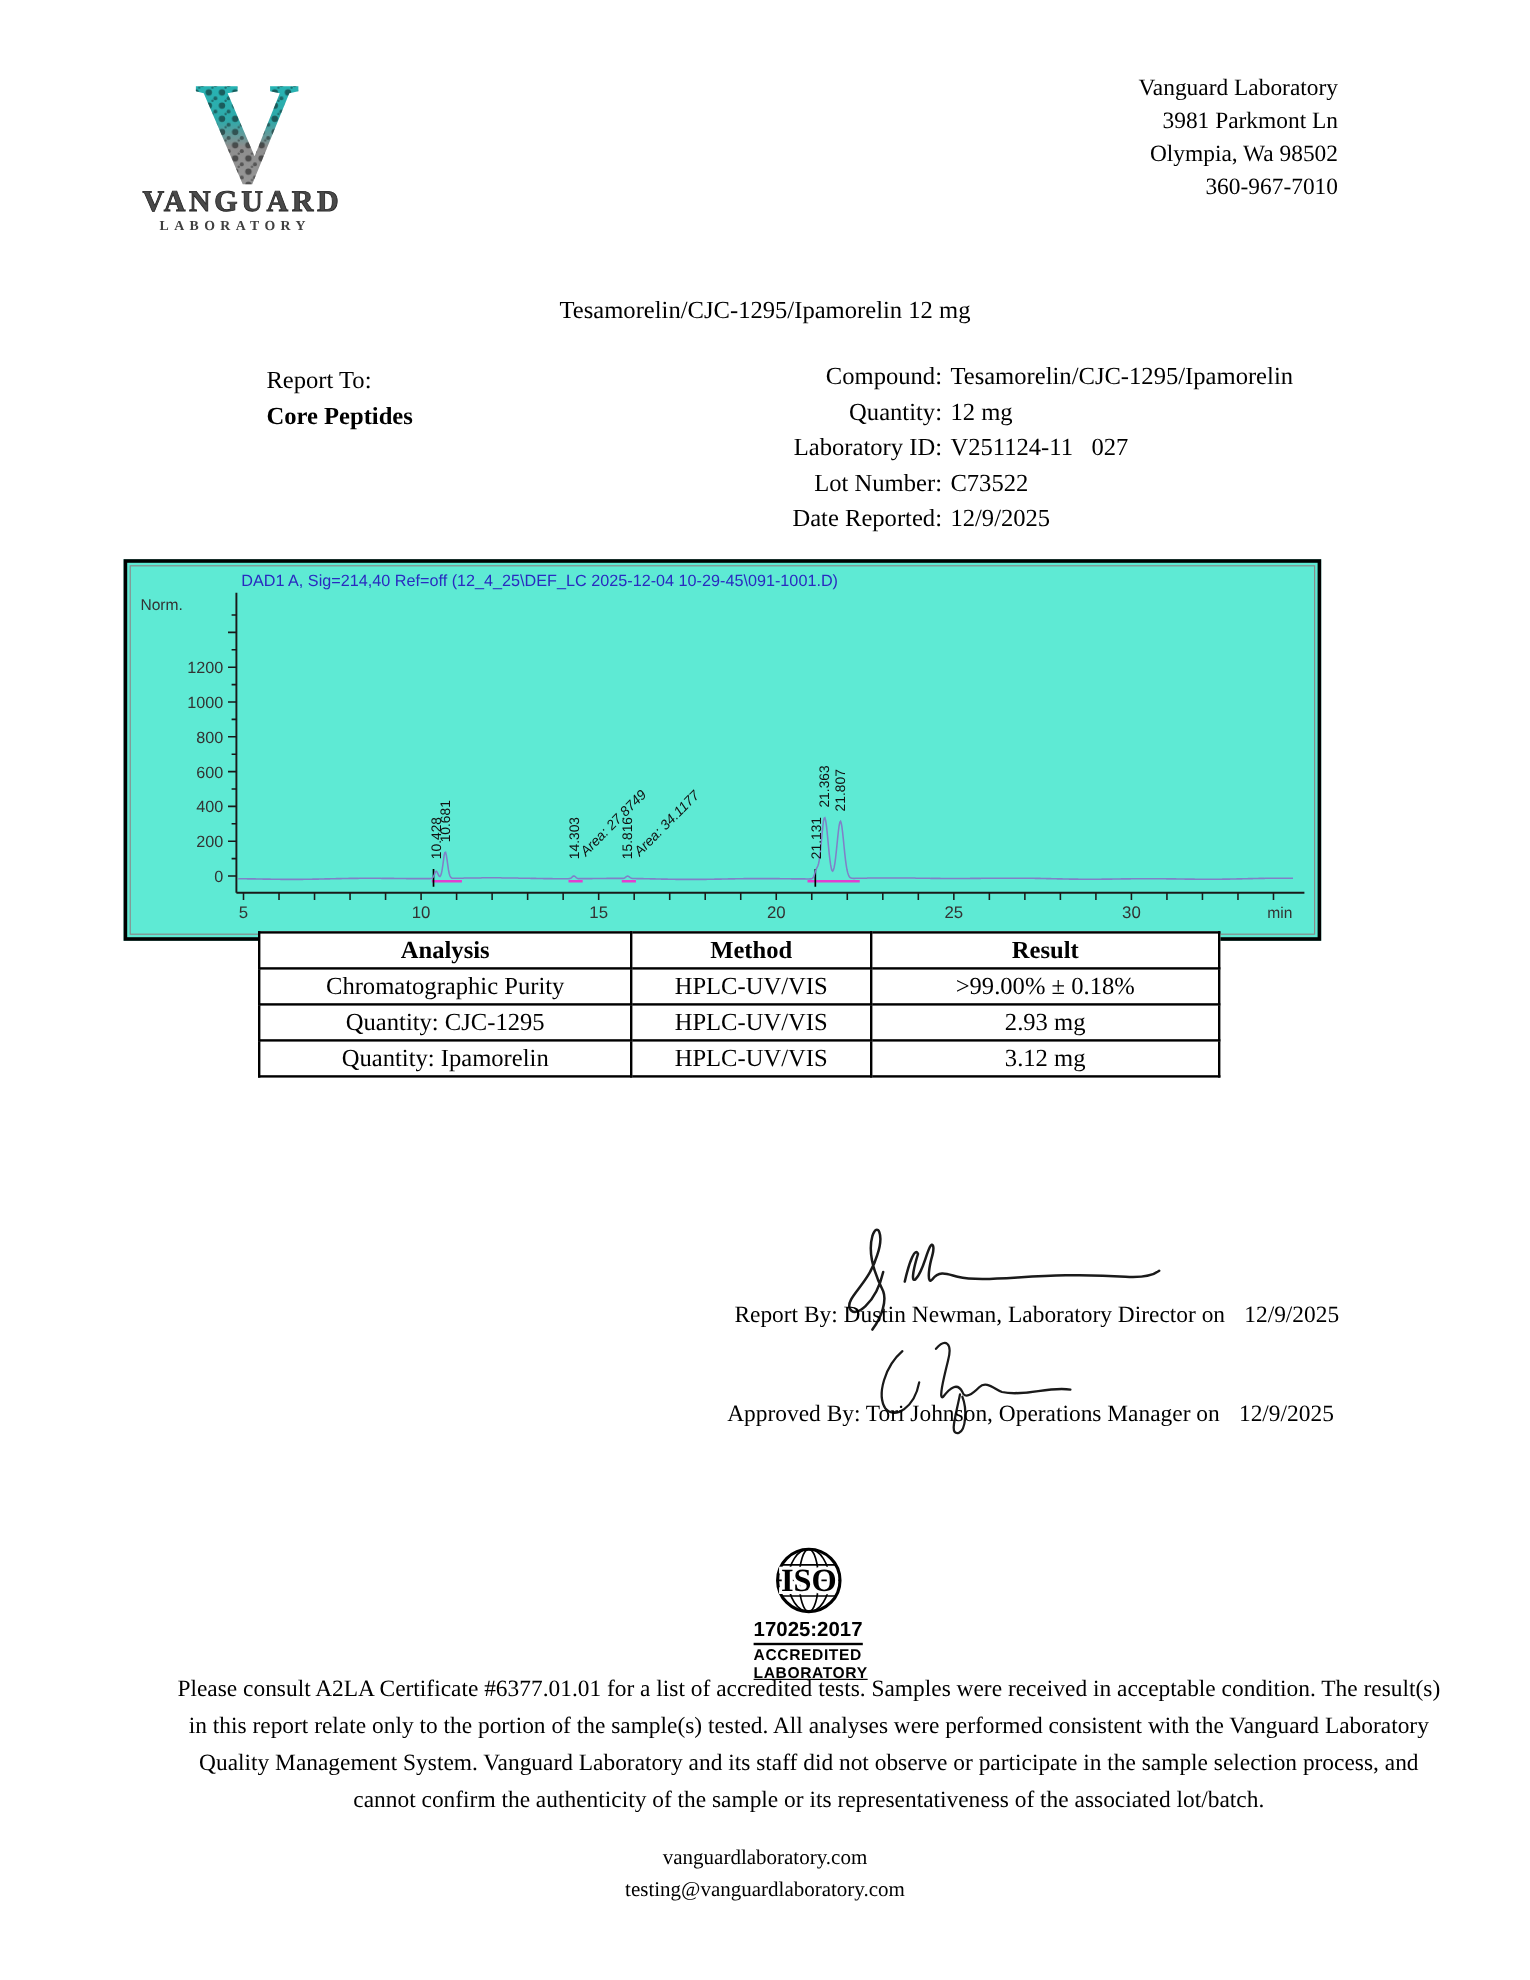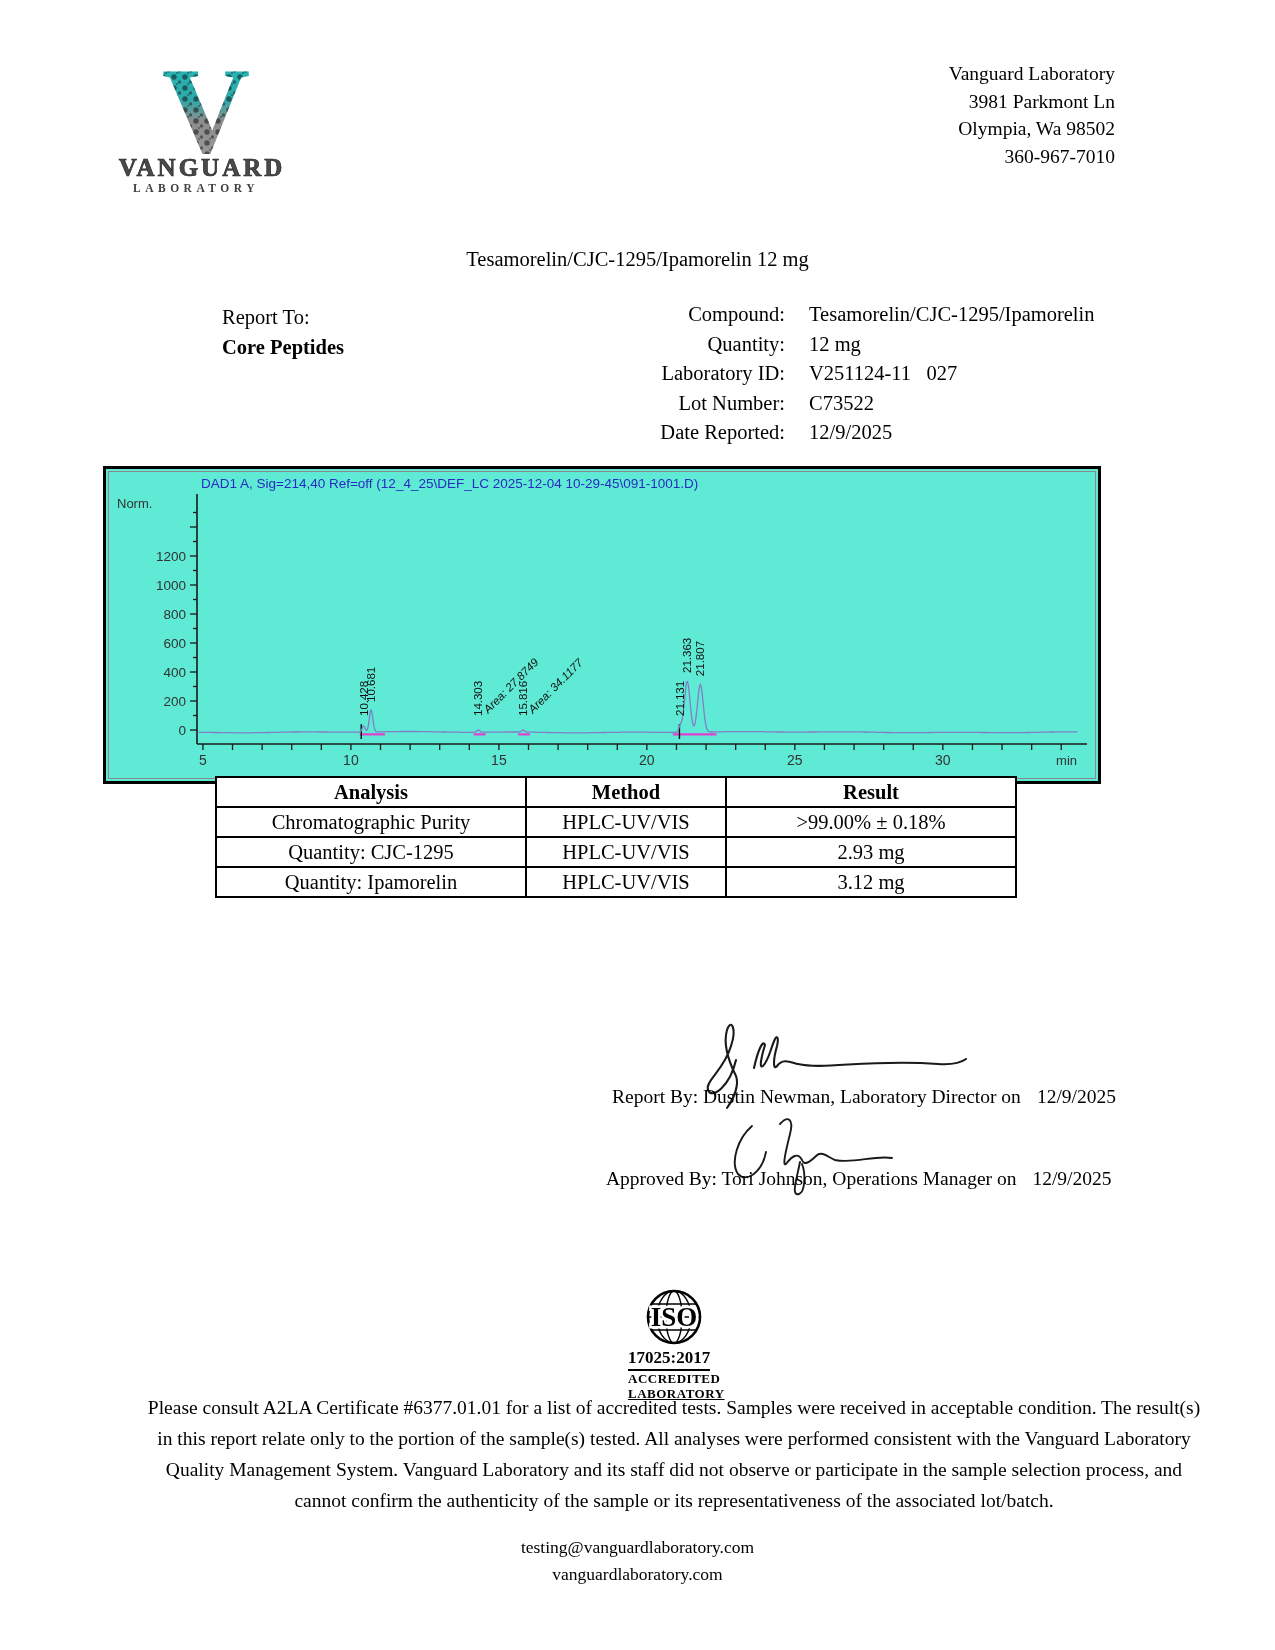--- a/index.html
+++ b/index.html
@@ -17,21 +17,21 @@
   .title { position:absolute; top:186px; left:0; width:100%; text-align:center;
            font-size:47px; letter-spacing:0.5px; }
   .subtitle { position:absolute; top:248px; left:0; width:100%; text-align:center;
               font-size:20.5px; }
   
   .report-to { position:absolute; left:222px; top:302px; font-size:20.5px; line-height:30px; }
   .report-to .name { font-weight:bold; }
   .details { position:absolute; left:520px; top:300px; font-size:20.5px; }
   .detail-row { display:flex; line-height:29.6px; }
   .detail-label { width:265px; text-align:right; }
-  .detail-value { margin-left:24px; white-space:pre-wrap; }
+  .detail-value { margin-left:7px; white-space:pre-wrap; }
   
   .chart-frame { position:absolute; left:103px; top:466px; width:992px; height:312px;
                  border:3px solid #000; background:#5eead4; }
   .chart-inner { position:absolute; left:2px; top:2px; right:2px; bottom:2px;
                  border:1px solid #8a8a8a; }
   .chart-inner svg { display:block; }
   
   .results { position:absolute; left:215px; top:776px; border-collapse:collapse;
              font-size:20.5px; background:#fff; }
   .results th, .results td { border:2px solid #000; text-align:center;
@@ -40,21 +40,21 @@
   .col-analysis { width:292px; } .col-method { width:182px; } .col-result { width:272px; }
   
   .sig1 { position:absolute; left:700px; top:1000px; }
   .sig2 { position:absolute; left:722px; top:1110px; }
   .sig-caption { position:absolute; font-size:19.5px; display:flex; }
   .sig-caption .sig-date { margin-left:16px; }
   .cap1 { left:612px; top:1086px; }
   .cap2 { left:606px; top:1168px; }
   
   .iso { position:absolute; left:624px; top:1286px; display:flex; align-items:center;flex-direction:column; }
-  .iso-text { margin-left:4px; font-family:Liberation Serif, serif; }
+  .iso-text { margin-left:4px; font-family:Liberation Sans, sans-serif; }
   .iso-cert { font-weight:bold; font-size:17px; border-bottom:2px solid #000;
               display:inline-block; padding-bottom:1px; }
   .iso-line { font-weight:bold; font-size:13px; letter-spacing:0.5px; line-height:15px; }
   .iso-line.underlined { text-decoration:underline; }
   
   .disclaimer { position:absolute; left:106px; top:1392px; width:1064px;
                 text-align:center; font-size:19.5px; line-height:31px;margin-left:36px; }
   .footer { position:absolute; left:0; top:1534px; width:100%; text-align:center;
             font-size:17.5px; line-height:27px; }
 </style>
@@ -278,17 +278,17 @@
     <div class="iso-text">
       <div><span class="iso-cert">17025:2017</span></div>
       <div class="iso-line">ACCREDITED</div>
       <div class="iso-line underlined">LABORATORY</div>
     </div>
   </div>
 
   <div class="disclaimer">Please consult A2LA Certificate #6377.01.01 for a list of accredited tests. Samples were received in acceptable condition. The result(s) in this report relate only to the portion of the sample(s) tested. All analyses were performed consistent with the Vanguard Laboratory Quality Management System. Vanguard Laboratory and its staff did not observe or participate in the sample selection process, and cannot confirm the authenticity of the sample or its representativeness of the associated lot/batch.</div>
 
   <div class="footer">
+    <div>vanguardlaboratory.com</div>
     <div>testing@vanguardlaboratory.com</div>
-    <div>vanguardlaboratory.com</div>
   </div>
 
 </div>
 
 </body></html>

